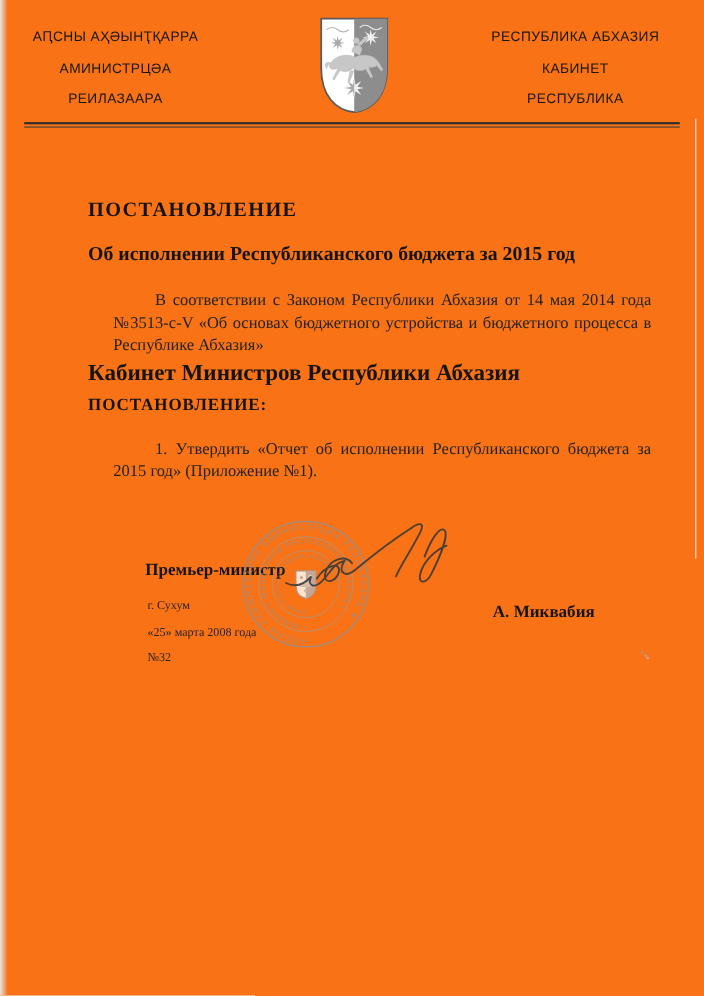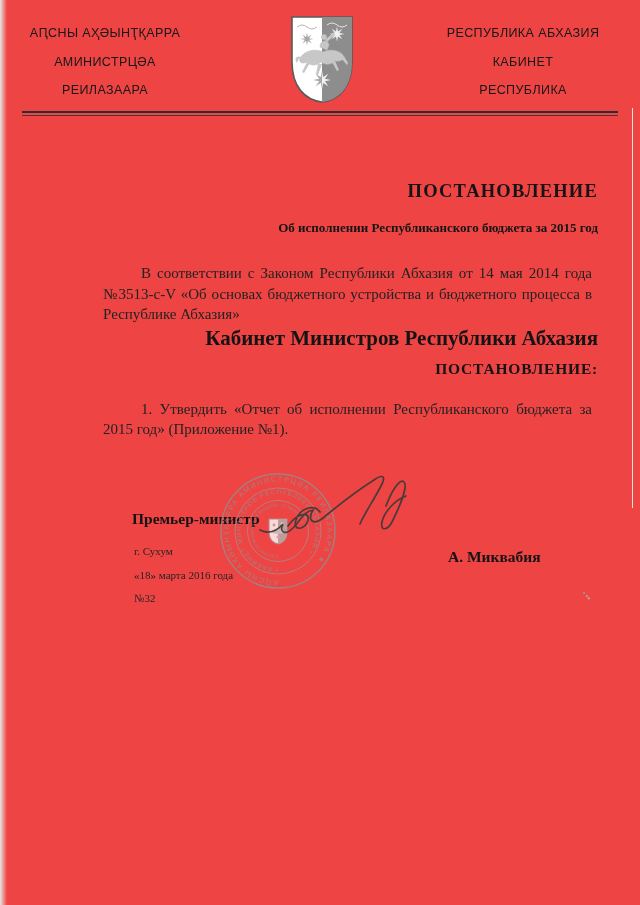--- a/index.html
+++ b/index.html
@@ -1,18 +1,18 @@
 <!DOCTYPE html>
 <html><head>
 <meta charset="utf-8">
 <style>
   html,body{margin:0;padding:0;background:#e9e9e7;}
   .page{
     position:relative;width:640px;height:905px;margin:0 auto;
-    background:#ef4444;overflow:hidden;
+    background:#f97316;overflow:hidden;
     font-family:"Liberation Serif",serif;color:#1d1d1d;
   }
   
   .edge-left{position:absolute;left:0;top:0;width:7px;height:905px;
     background:linear-gradient(to right,#e6e6e2,rgba(252,252,251,0));}
   .edge-right{position:absolute;left:632px;top:108px;width:1px;height:400px;background:#e4e4e0;}
   .dot-artifact{position:absolute;left:583px;top:592px;width:2px;height:2px;background:#9a9a9a;
     box-shadow:3px 3px 0 #ababab,5px 5px 0 #bdbdbd;transform:rotate(3deg);opacity:.8;}
 
   
@@ -21,23 +21,23 @@
     font-family:"Liberation Sans",sans-serif;font-size:12.5px;line-height:28.5px;
     letter-spacing:.4px;text-align:center;color:#161616;white-space:nowrap;
   }
   .lh-left{left:25px;}
   .lh-right{left:443px;}
   .emblem{position:absolute;left:287px;top:14px;}
   .rule{position:absolute;left:22px;top:111px;width:596px;height:2px;
     border-top:2.4px solid #2e2e2e;border-bottom:1px solid #3c3c3c;}
 
   
-  .center-block{position:absolute;left:93px;width:505px;text-align:right;}
+  .center-block{position:absolute;left:80px;width:505px;text-align:left;}
   .doc-title{top:181px;font-size:18.5px;font-weight:bold;letter-spacing:1.2px;color:#141414;}
-  .doc-subject{top:220px;font-size:13px;font-weight:bold;color:#141414;}
+  .doc-subject{top:220px;font-size:18px;font-weight:bold;color:#141414;}
   .issuer{top:326px;font-size:21px;font-weight:bold;color:#141414;}
   .resolves{top:360px;font-size:15.5px;font-weight:bold;letter-spacing:.8px;color:#141414;}
 
   .para{position:absolute;left:93px;width:489px;margin:10px;
     font-size:15px;line-height:20.6px;text-align:justify;text-indent:38px;color:#222;}
   .preamble{top:253px;}
   .items{top:389px;line-height:20.1px;}
   .items p{margin:0;text-indent:38px;}
 
   
@@ -128,21 +128,21 @@
   <div class="para items">
     <p>1. Утвердить «Отчет об исполнении Республиканского бюджета за 2015 год» (Приложение №1).</p>
   </div>
 
   <div class="sig-row">
     <span class="sig-position">Премьер-министр</span>
     <span class="sig-name">А. Миквабия</span>
   </div>
 
   <div class="meta-line meta-place">г. Сухум</div>
-  <div class="meta-line meta-date">«18»  марта 2016 года</div>
+  <div class="meta-line meta-date">«25»  марта 2008 года</div>
   <div class="meta-line meta-number">№32</div>
 
   <svg class="stamp" width="140" height="140" viewBox="0 0 140 140">
     <defs>
       <path id="ring1" d="M 70,119.5 a 49.5,49.5 0 1,1 0.1,0"></path>
       <path id="ring2" d="M 70,107 a 37,37 0 1,1 0.1,0"></path>
       <path id="ring3" d="M 70,94.5 a 24.5,24.5 0 1,1 0.1,0"></path>
     </defs>
     <circle cx="70" cy="70" r="57" fill="none" stroke="#8f8f8f" stroke-width="1.4"></circle>
     <circle cx="70" cy="70" r="43" fill="none" stroke="#9b9b9b" stroke-width="0.8"></circle>

